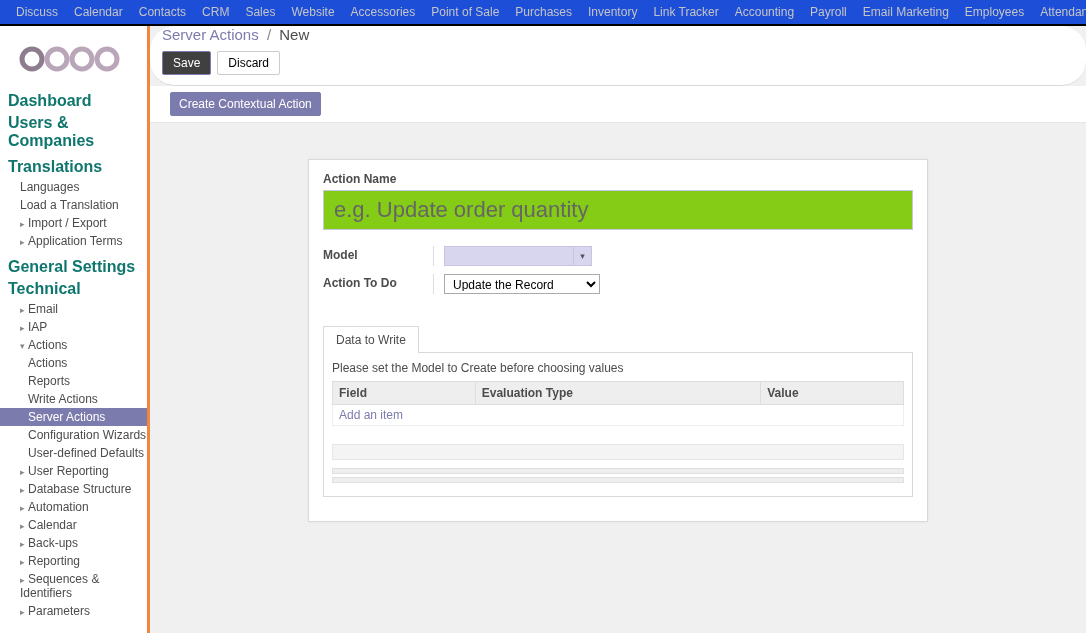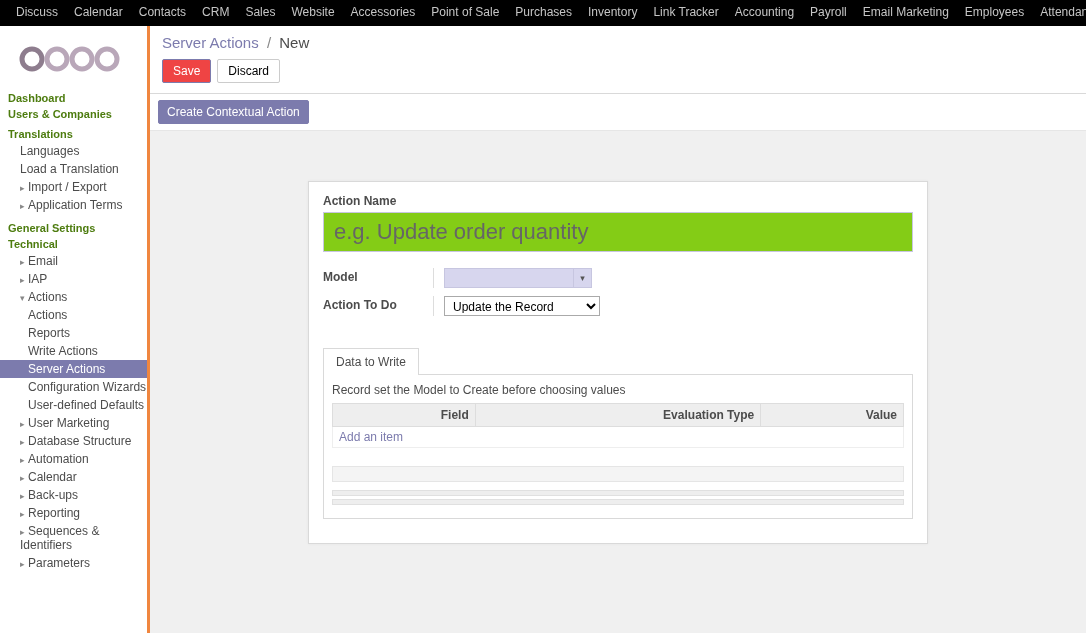--- a/index.html
+++ b/index.html
@@ -1,51 +1,51 @@
 <!DOCTYPE html>
 <html><head>
 <meta charset="utf-8">
 <style>
   * { box-sizing: border-box; margin: 0; padding: 0; }
   body { font-family: "Helvetica Neue", Arial, sans-serif; font-size: 12px; color: #4c4c4c; background: #f0f0f0; width: 1086px; height: 633px; overflow: hidden; }
   
   
-  .topbar { background: #000000; height: 26px; display: flex; align-items: center; padding: 0 8px; color: #c5c5c5; font-size: 12px; border-bottom: 2px solid #000; }
+  .topbar { background: #1d4ed8; height: 26px; display: flex; align-items: center; padding: 0 8px; color: #c5c5c5; font-size: 12px; border-bottom: 2px solid #000; }
   .topbar .menu-items { display: flex; gap: 0; flex: 1; }
   .topbar .menu-item { padding: 5px 8px; cursor: pointer; white-space: nowrap; }
   
   
   .layout { display: flex; height: calc(633px - 26px); }
   
   
   .sidebar { width: 150px; background: #fff; border-right: 3px solid #f0863f; padding: 8px 0 8px 8px; overflow-y: auto; font-size: 12px; color:#4c4c4c; }
   .sidebar .logo { margin: 10px 10px 18px 10px; }
   .sidebar .logo svg { width: 110px; }
-  .sidebar .section-title { color: #4d7c0f; font-weight: bold; margin: 4px 0 2px 0; font-size: 11px; }
+  .sidebar .section-title { color: #0f766e; font-weight: bold; margin: 4px 0 2px 0; font-size: 16px; }
   .sidebar .item { color: #4c4c4c; padding: 2px 0 2px 6px; cursor: pointer; display:block; }
   .sidebar .subgroup .item { padding-left: 12px; }
   .sidebar .subgroup2 .item { padding-left: 20px; }
   .sidebar .item.active { background: #7c7bad; color: #fff; margin-left: -8px; padding-left: 28px; margin-right: 0; }
   .sidebar .exp { color:#888; font-size:9px; margin-right:2px; display:inline-block; width:6px; }
   
   
   .main { flex: 1; background: #f0f0f0; overflow: auto; }
-  .main-header { background: #fff; border-bottom: 1px solid #d9d9d9; padding: 8px 12px 10px 12px; }
+  .main-header { background: #fff; border-bottom: 1px solid #d9d9d9; padding: 0 12px 10px 12px; border-radius: 25px; }
   .breadcrumb { font-size: 15px; color: #4c4c4c; margin-bottom: 8px; }
   .breadcrumb a { color: #7c7bad; text-decoration: none; }
   .breadcrumb .sep { color: #888; margin: 0 4px; }
   .actions-row { display: flex; gap: 6px; }
   .btn { border: 1px solid #ccc; background: #fff; padding: 4px 10px; font-size: 12px; cursor: pointer; border-radius: 2px; }
-  .btn.primary { background: #ef4444; border-color: #7c7bad; color: #fff; }
-  
-  .contextual-row { background: #fff; border-bottom: 1px solid #e6e6e6; padding: 6px 8px; }
+  .btn.primary { background: #404040; border-color: #7c7bad; color: #fff; }
+  
+  .contextual-row { background: #fff; border-bottom: 1px solid #e6e6e6; padding: 6px 20px; }
   .btn.ctx { background: #7c7bad; color:#fff; border-color:#7c7bad; font-size:12px; padding:4px 8px; }
   
   
-  .form-wrap { padding: 36px 20px; display: flex; justify-content: center; margin-top: 14px; }
+  .form-wrap { padding: 36px 20px; display: flex; justify-content: center; }
   .sheet { background: #fff; border: 1px solid #d9d9d9; width: 620px; padding: 12px 14px 24px 14px; box-shadow: 0 0 3px rgba(0,0,0,0.05); }
   .field-label { font-weight: bold; font-size: 12px; color: #4c4c4c; margin-bottom: 4px; }
   .big-input { width: 100%; font-size: 22px; background: #84cc16; border: 1px solid #c7c6e0; padding: 6px 10px; color: #555; margin-bottom: 16px; }
   .big-input::placeholder { color: #666; }
   
   .row2 { display: flex; align-items: flex-start; margin-bottom: 8px; }
   .row2 .lbl { width: 110px; font-weight: bold; font-size: 12px; padding-top: 2px; }
   .row2 .ctrl { border-left: 1px solid #ddd; padding-left: 10px; }
   .m2o { display:inline-flex; align-items:stretch; }
   .m2o input, .m2o select { font-size: 12px; border: 1px solid #aaa; padding: 2px 4px; height: 20px; }
@@ -54,21 +54,21 @@
   .sel-action { width: 156px; background:#fff; }
   
   .tabs { margin-top: 32px; }
   .tablist { display:flex; }
   .tab { background:#fff; border:1px solid #d9d9d9; border-bottom:none; padding: 6px 12px; font-size: 12px; cursor:pointer; }
   .tab-body { border:1px solid #d9d9d9; padding: 6px 8px 10px 8px; border-top:none; }
   .tab-body-inner { padding-top:0; }
   .hint { font-size: 12px; color:#4c4c4c; margin: 2px 0 6px 0; }
   
   table.data { width: 100%; border-collapse: collapse; font-size: 12px; }
-  table.data th { text-align:right; font-weight: bold; background: #eee; border: 1px solid #ddd; padding: 4px 6px; }
+  table.data th { text-align:left; font-weight: bold; background: #eee; border: 1px solid #ddd; padding: 4px 6px; }
   table.data td { border: 1px solid #eee; padding: 3px 6px; }
   .add-item { color: #7c7bad; cursor: pointer; }
   
   .footer-blocks { margin-top: 18px; }
   .footer-blocks .bar { height: 16px; background: #f4f4f4; border:1px solid #e5e5e5; margin-bottom: 8px; }
   .footer-blocks .thinbar { height: 6px; background: #eee; border:1px solid #e0e0e0; margin-bottom: 3px; }
   
   svg { display:block; }
 </style>
 </head>
@@ -128,21 +128,21 @@
       <span class="item"><span class="exp">▸</span><span>IAP</span></span>
       <span class="item"><span class="exp">▾</span><span>Actions</span></span>
       <div class="subgroup2">
         <span class="item">Actions</span>
         <span class="item">Reports</span>
         <span class="item">Write Actions</span>
         <span class="item active">Server Actions</span>
         <span class="item">Configuration Wizards</span>
         <span class="item">User-defined Defaults</span>
       </div>
-      <span class="item"><span class="exp">▸</span><span>User Marketing</span></span>
+      <span class="item"><span class="exp">▸</span><span>User Reporting</span></span>
       <span class="item"><span class="exp">▸</span><span>Database Structure</span></span>
       <span class="item"><span class="exp">▸</span><span>Automation</span></span>
       <span class="item"><span class="exp">▸</span><span>Calendar</span></span>
       <span class="item"><span class="exp">▸</span><span>Back-ups</span></span>
       <span class="item"><span class="exp">▸</span><span>Reporting</span></span>
       <span class="item"><span class="exp">▸</span><span>Sequences &amp; Identifiers</span></span>
       <span class="item"><span class="exp">▸</span><span>Parameters</span></span>
 
     </div>
   </div>
@@ -189,21 +189,21 @@
             </span>
           </div>
         </div>
 
         <div class="tabs">
           <div class="tablist">
             <div class="tab">Data to Write</div>
           </div>
           <div class="tab-body" style="border-top:1px solid #d9d9d9; margin-top:-1px;">
             <div class="tab-body-inner">
-              <div class="hint">Record set the Model to Create before choosing values</div>
+              <div class="hint">Please set the Model to Create before choosing values</div>
               <table class="data">
                 <thead>
                   <tr>
                     <th style="width:25%">Field</th>
                     <th style="width:50%">Evaluation Type</th>
                     <th>Value</th>
                   </tr>
                 </thead>
                 <tbody>
                   <tr>

